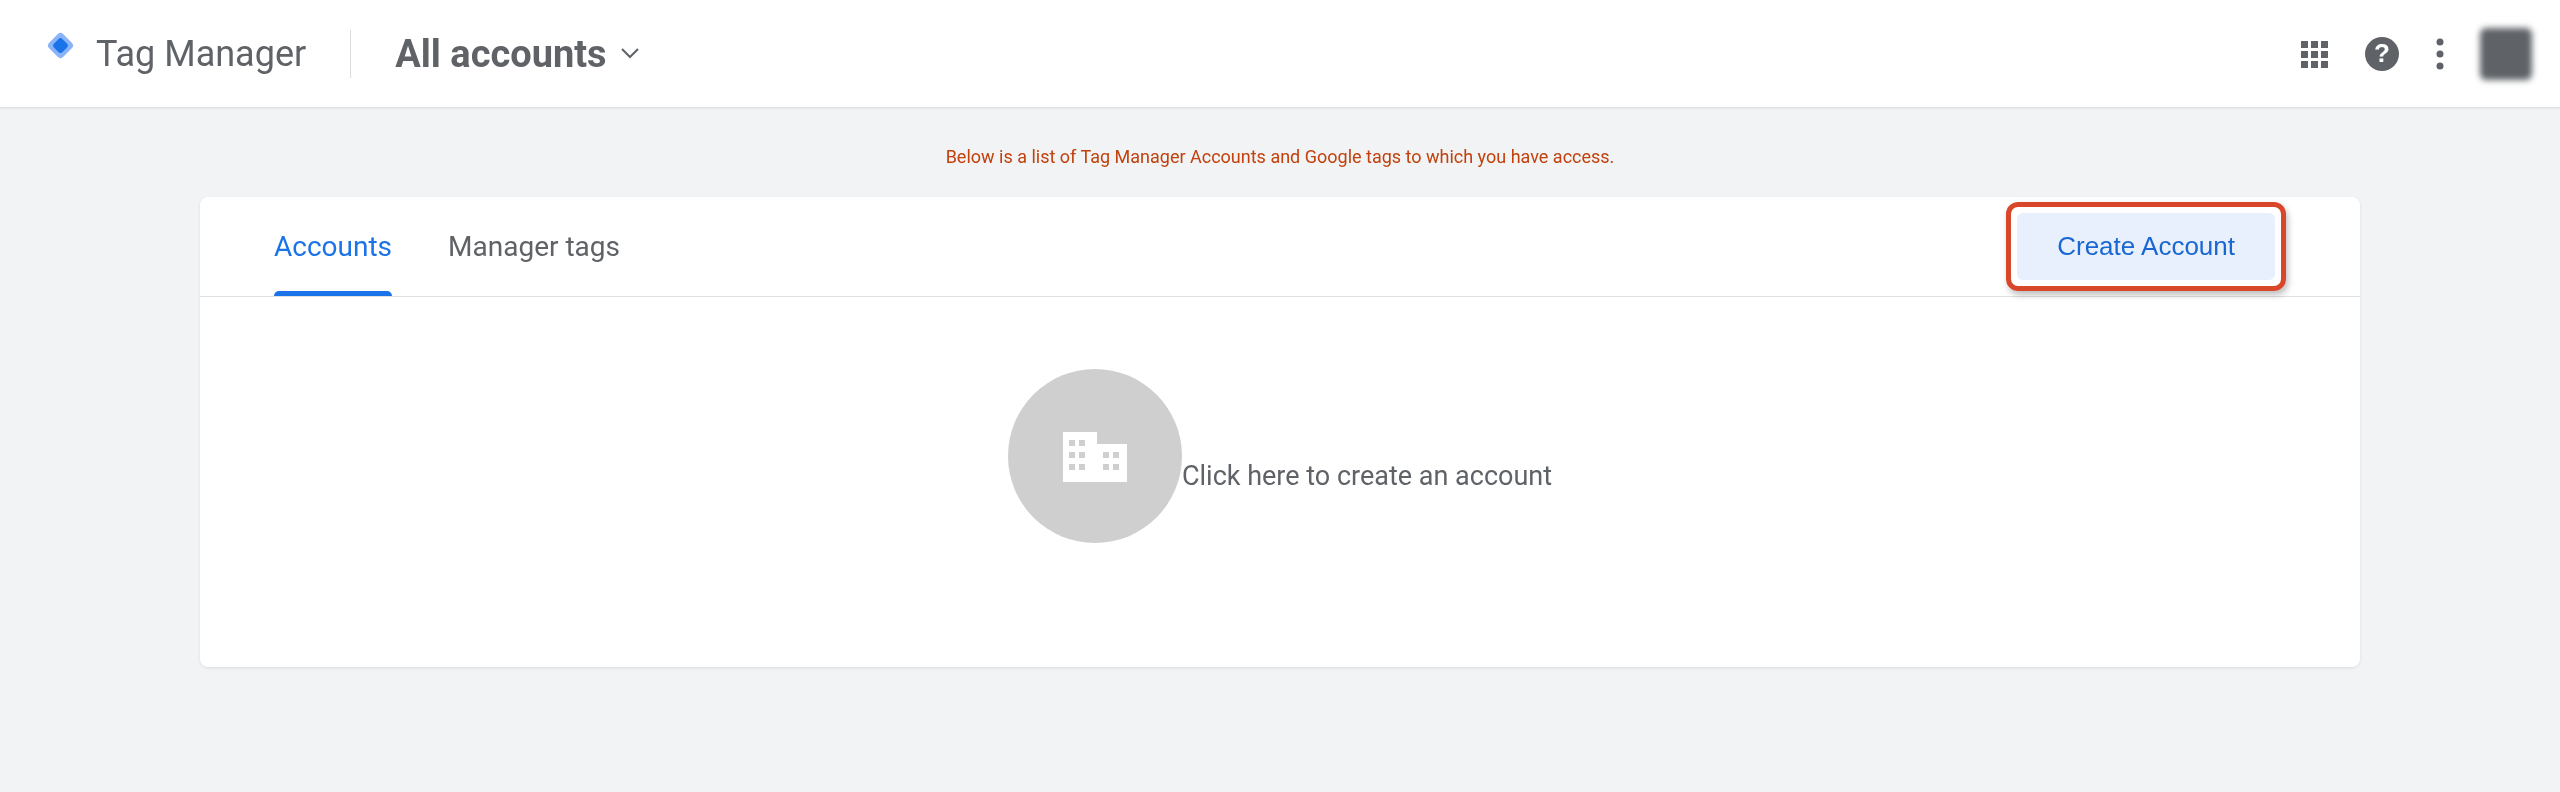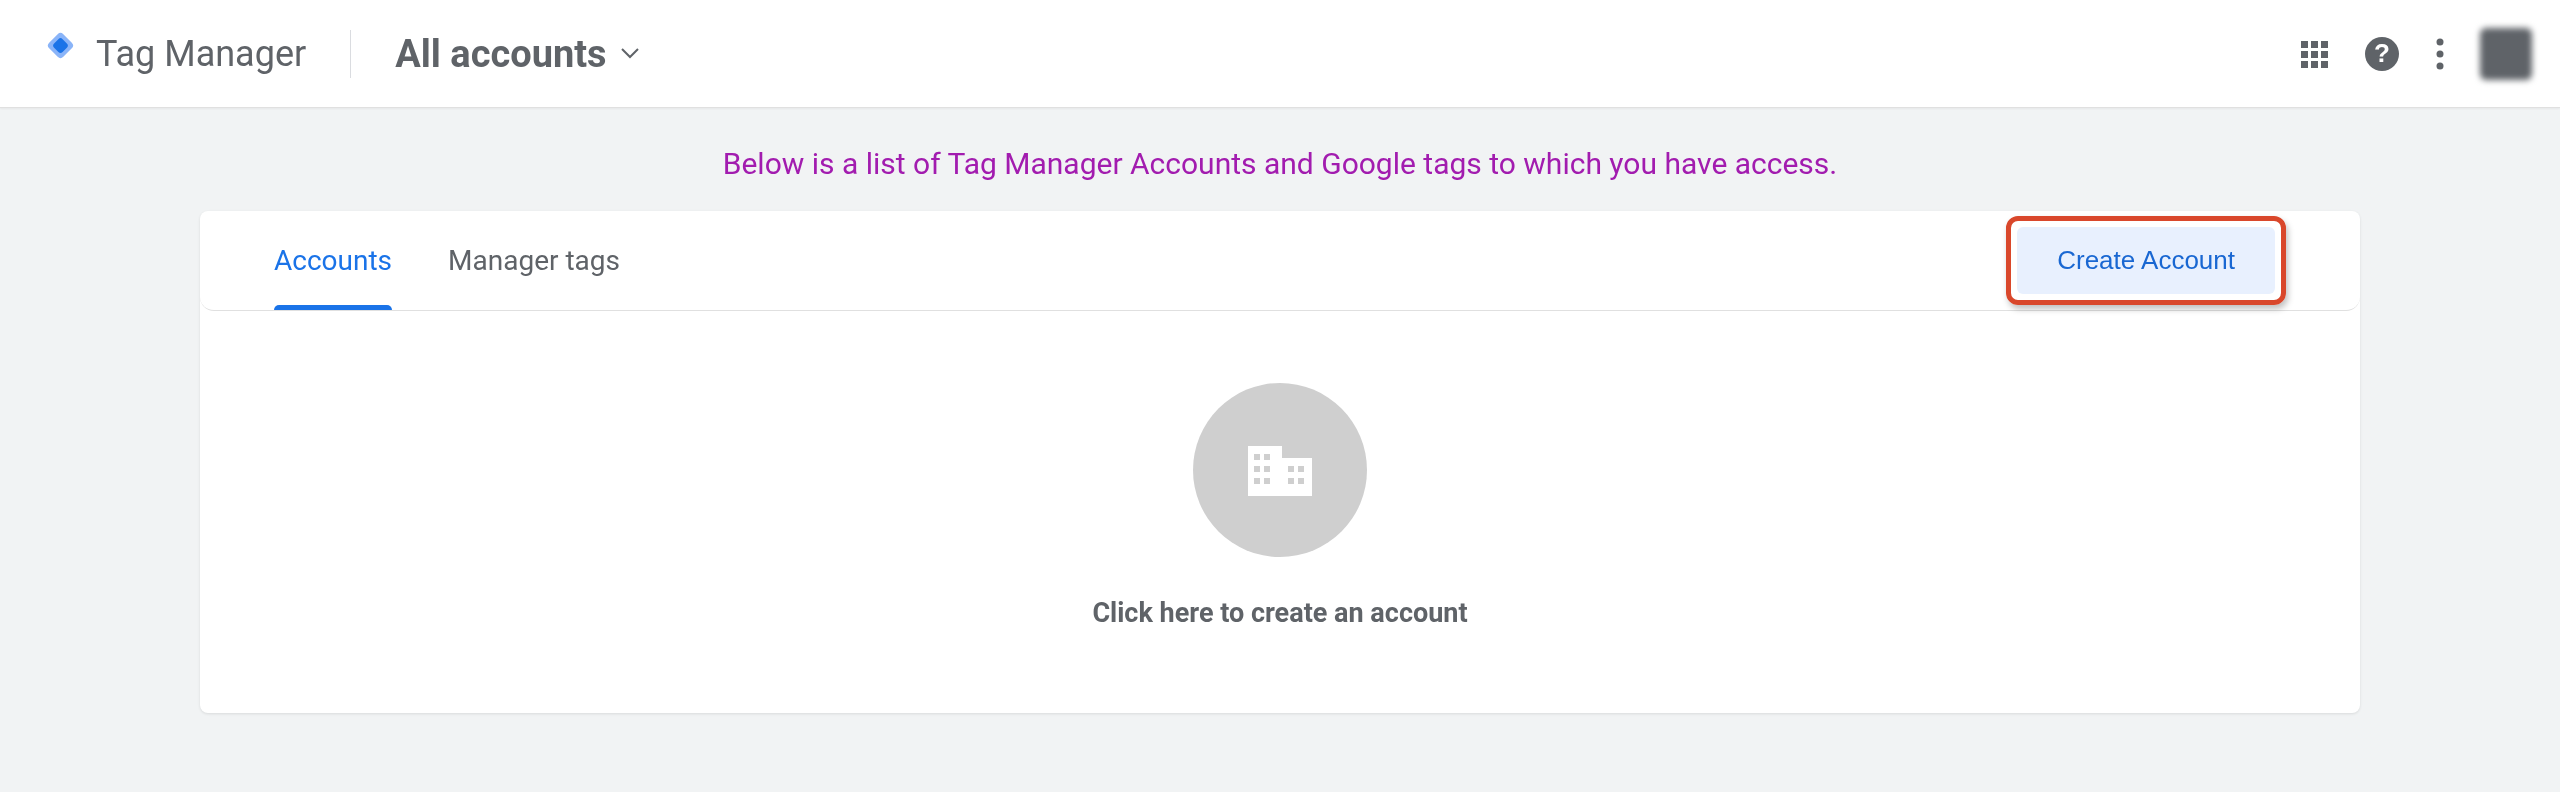--- a/index.html
+++ b/index.html
@@ -76,38 +76,37 @@
     .avatar {
       width: 52px;
       height: 52px;
       background: #5f6368;
       border-radius: 6px;
       filter: blur(3px);
     }
     .subtitle {
       text-align: center;
       padding: 38px 0 30px;
-      font-size: 30px;
-      color: #a21caf;
+      font-size: 18px;
+      color: #c2410c;
     }
     .panel {
       background: #fff;
       width: 2160px;
       margin: 0 auto;
       border-radius: 8px;
       box-shadow: 0 1px 3px rgba(0,0,0,0.1);
     }
     .panel-header {
       display: flex;
       align-items: center;
       padding: 0 74px 0 74px;
       border-bottom: 1px solid #e0e0e0;
       position: relative;
       height: 100px;
-      border-radius: 14px;
     }
     .tabs {
       display: flex;
       gap: 56px;
       height: 100%;
     }
     .tab {
       display: flex;
       align-items: center;
       font-size: 28px;
@@ -142,25 +141,24 @@
       color: #1967d2;
       font-size: 26px;
       padding: 18px 40px;
       border: none;
       border-radius: 6px;
       cursor: pointer;
       font-weight: 500;
     }
     .panel-body {
       display: flex;
-      flex-direction: column;
+      flex-direction: row;
       align-items: center;
       justify-content: center;
       padding: 72px 0 84px;
-      font-weight: bold;
     }
     .empty-circle {
       width: 174px;
       height: 174px;
       background: #cfcfcf;
       border-radius: 50%;
       display: flex;
       align-items: center;
       justify-content: center;
       margin-bottom: 40px;

